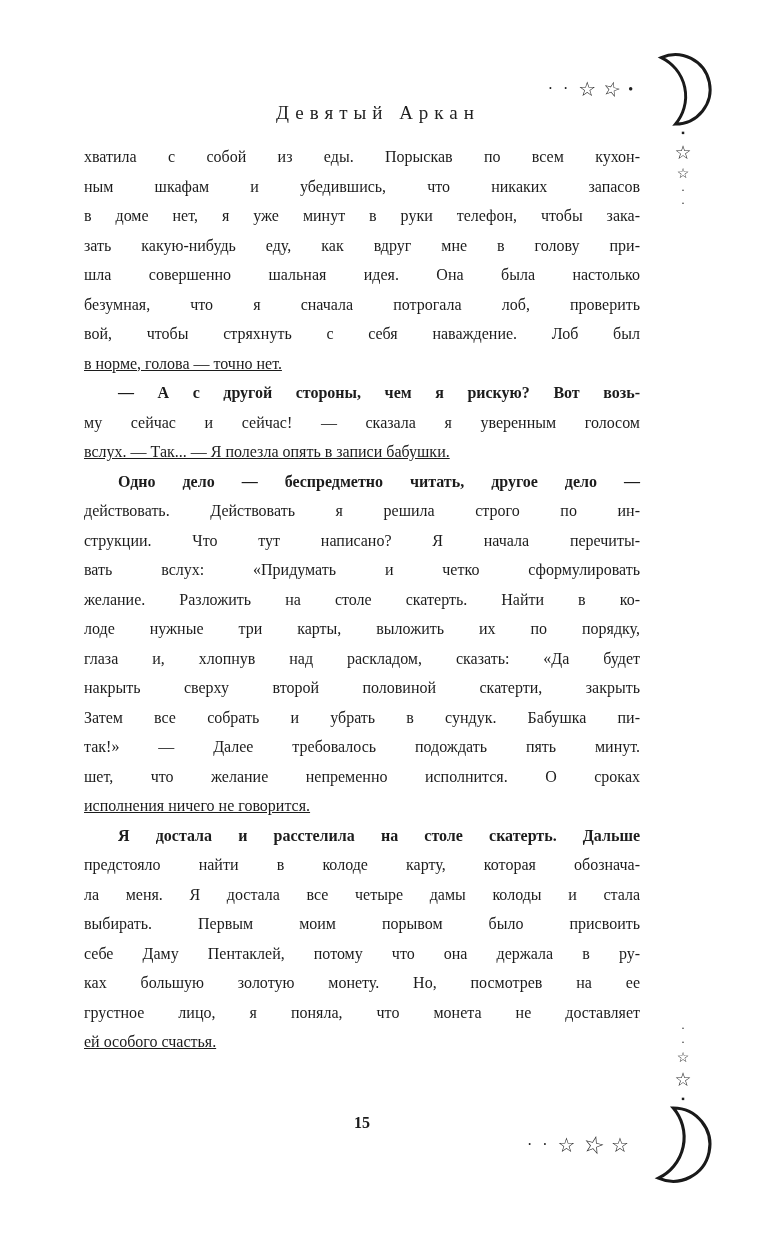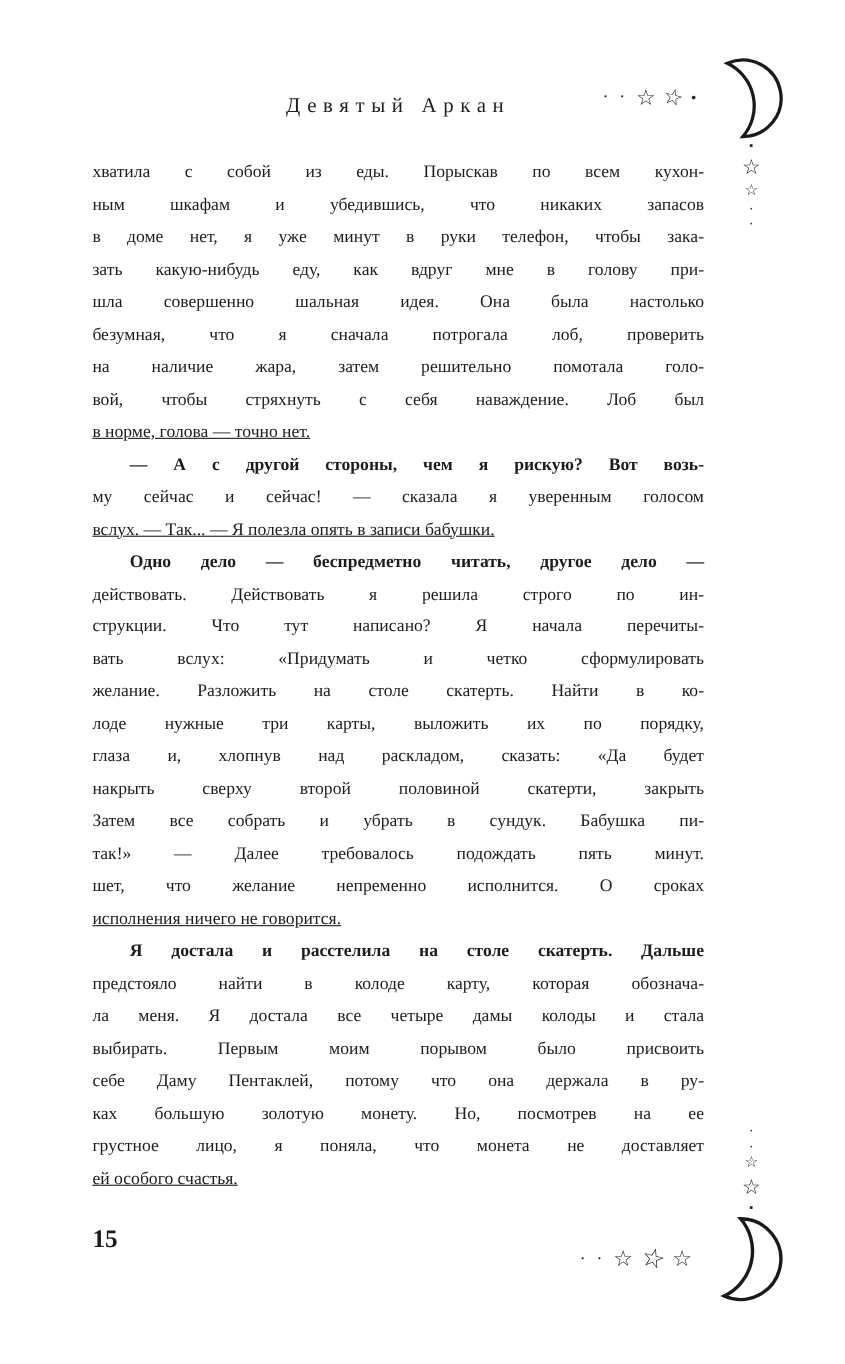--- a/index.html
+++ b/index.html
@@ -12,21 +12,21 @@
     font-family: "Liberation Serif", "DejaVu Serif", serif;
     color: #1c1c1c;
   }
 
   
   .chapter-title {
     position: absolute;
     top: 86px;
     left: 84px;
     width: 556px;
-    margin: 0;
+    margin: 16px;
     text-align: center;
     font-size: 19px;
     font-weight: normal;
     letter-spacing: 6px;
     color: #1f1f1f;
   }
 
   
   .text-col {
     position: absolute;
@@ -43,22 +43,22 @@
   }
   .line.last { text-align-last: left; text-decoration: underline; }
   .line.indent { text-indent: 34px; font-weight: bold; }
 
   
   .page-number {
     position: absolute;
     top: 1114px;
     left: 84px;
     width: 556px;
-    text-align: left;
-    font-size: 23px;
+    text-align: center;
+    font-size: 16px;
     font-weight: bold;
     color: #1c1c1c;
   }
 
   
   .ornament-top {
     position: absolute;
     top: 52px;
     right: 54px;
     display: flex;
@@ -128,21 +128,20 @@
 
   <h1 class="chapter-title">Девятый Аркан</h1>
 
   <main class="text-col" id="paragraphs">
       <div class="line">хватила с собой из еды. Порыскав по всем кухон-</div>
       <div class="line">ным шкафам и убедившись, что никаких запасов</div>
       <div class="line">в доме нет, я уже минут в руки телефон, чтобы зака-</div>
       <div class="line">зать какую-нибудь еду, как вдруг мне в голову при-</div>
       <div class="line">шла совершенно шальная идея. Она была настолько</div>
       <div class="line">безумная, что я сначала потрогала лоб, проверить</div>
-      <div class="line">на наличие жара, затем решительно помотала голо-</div>
       <div class="line">вой, чтобы стряхнуть с себя наваждение. Лоб был</div>
       <div class="line last">в норме, голова — точно нет.</div>
       <div class="line indent">— А с другой стороны, чем я рискую? Вот возь-</div>
       <div class="line">му сейчас и сейчас! — сказала я уверенным голосом</div>
       <div class="line last">вслух. — Так... — Я полезла опять в записи бабушки.</div>
       <div class="line indent">Одно дело — беспредметно читать, другое дело —</div>
       <div class="line">действовать. Действовать я решила строго по ин-</div>
       <div class="line">струкции. Что тут написано? Я начала перечиты-</div>
       <div class="line">вать вслух: «Придумать и четко сформулировать</div>
       <div class="line">желание. Разложить на столе скатерть. Найти в ко-</div>

